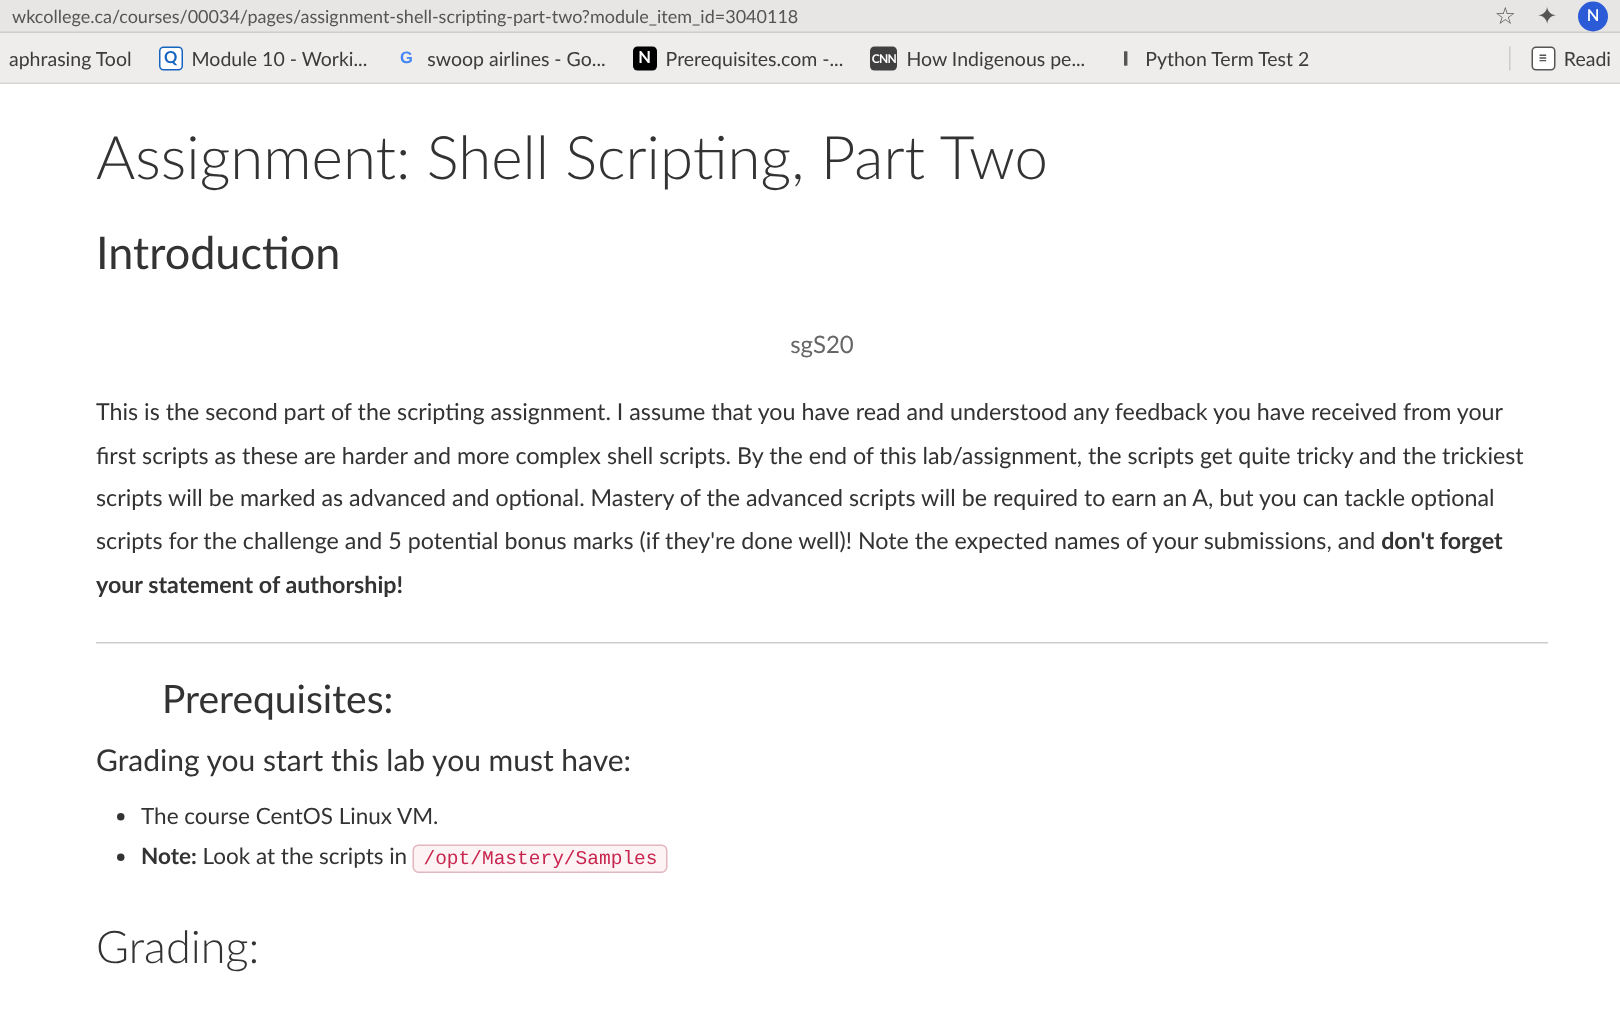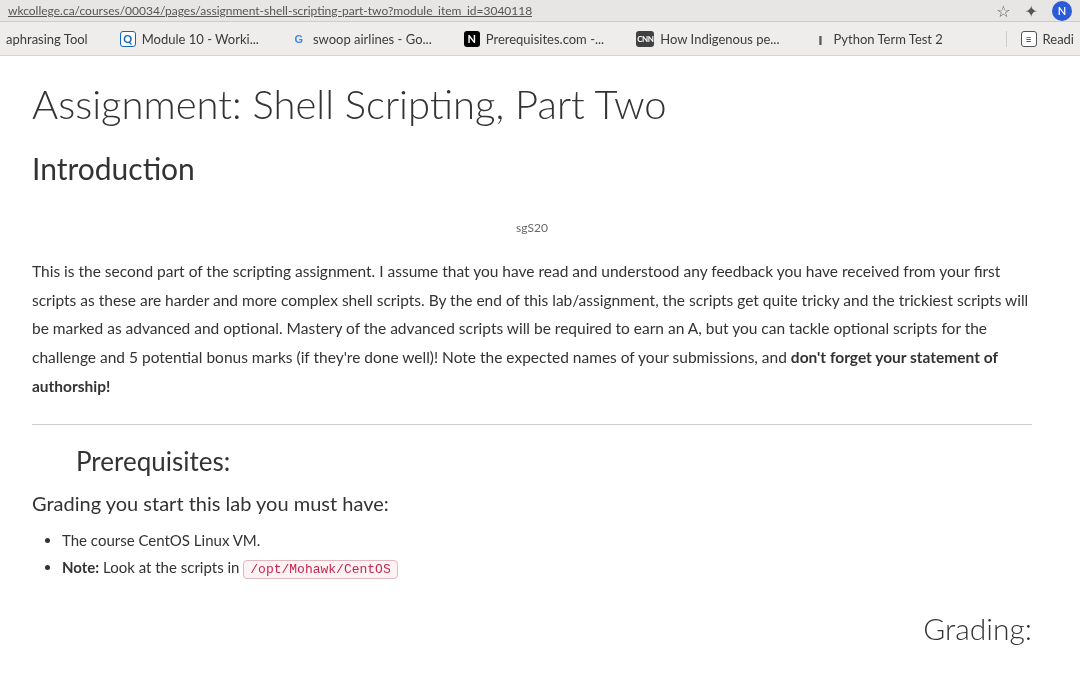--- a/index.html
+++ b/index.html
@@ -15,74 +15,74 @@
     height: 22px;
     background: #e8e6e4;
     display: flex;
     align-items: center;
     padding: 0 8px;
     font-size: 12px;
     color: #555;
     justify-content: space-between;
     border-bottom: 1px solid #ccc;
   }
-  .addr-url { white-space: nowrap; overflow: hidden; text-decoration: underline; }
+  .addr-url { white-space: nowrap; overflow: hidden; }
   .addr-right { display: flex; align-items: center; gap: 14px; }
   .star-icon, .ext-icon { font-size: 16px; color: #555; cursor: pointer; }
   .circle-n {
     width: 20px; height: 20px; border-radius: 50%;
     background: #2b5bd7; color: #fff; font-size: 11px; font-weight: 600;
     display: flex; align-items: center; justify-content: center;
   }
   .bookmarks {
     height: 34px;
     background: #efedeb;
     display: flex;
     align-items: center;
     padding: 0 6px;
     font-size: 13px;
     color: #3b3b3b;
-    gap: 32px;
+    gap: 18px;
     border-bottom: 1px solid #d7d5d3;
     overflow: hidden;
     white-space: nowrap;
   }
   .bm-item { display: flex; align-items: center; gap: 6px; cursor: pointer; }
   .bm-icon {
     width: 16px; height: 16px; display: flex; align-items: center; justify-content: center;
     font-size: 11px; font-weight: 700; border-radius: 3px;
   }
   .bm-icon.q { background:#fff; color:#1565c0; border:1px solid #1565c0; }
   .bm-icon.g { color:#4285f4; background:transparent; font-family: Arial; font-weight:700; }
   .bm-icon.n { background:#000; color:#fff; }
   .bm-icon.cnn { background:#404040; color:#fff; font-size:8px; letter-spacing:-0.5px; padding:0 1px; width:auto;}
   .bm-icon.py { color:#555; letter-spacing:-2px; font-size:10px;}
   .bm-right { margin-left:auto; display:flex; align-items:center; gap:6px; border-left:1px solid #ccc; padding-left:14px;}
   .bm-icon.read { border:1px solid #555; color:#555; background:#fff; font-size:10px;}
   .content {
     background: #fff;
-    padding: 24px 48px 10px 32px;
+    padding: 24px 48px 10px 64px;
     height: calc(687px - 56px);
     overflow: hidden;
   }
   h1.title {
     font-weight: 300;
     font-size: 40px;
     color: #333;
     margin-bottom: 22px;
   }
   h2.section {
     font-weight: 400;
     font-size: 30px;
     color: #333;
     margin: 8px 0 14px 0;
   }
   .centered-small {
     text-align: center;
-    font-size: 12px;
+    font-size: 16px;
     color: #666;
     margin: 34px 0 22px 0;
   }
   p.intro {
     font-size: 15.5px;
     line-height: 1.85;
     color: #333;
     margin-bottom: 24px;
   }
   hr.div {
@@ -117,21 +117,20 @@
     background: #fdf3f5;
     border: 1px solid #e1b8c0;
     border-radius: 4px;
     padding: 1px 6px;
   }
   .cutoff {
     font-weight: 300;
     font-size: 30px;
     color: #333;
     margin-top: 28px;
-    text-align: right;
   }
 </style>
 </head>
 <body>
 
 <div class="addr-bar">
   <span class="addr-url">wkcollege.ca/courses/00034/pages/assignment-shell-scripting-part-two?module_item_id=3040118</span>
   <span class="addr-right">
     <span class="star-icon">☆</span>
     <span class="ext-icon">✦</span>
@@ -175,17 +174,17 @@
   <div class="centered-small">sgS20</div>
   <p class="intro">
     <span>This is the second part of the scripting assignment. I assume that you have read and understood any feedback you have received from your first scripts as these are harder and more complex shell scripts. By the end of this lab/assignment, the scripts get quite tricky and the trickiest scripts will be marked as advanced and optional. Mastery of the advanced scripts will be required to earn an A, but you can tackle optional scripts for the challenge and 5 potential bonus marks (if they're done well)!  Note the expected names of your submissions, and </span><strong>don't forget your statement of authorship!</strong>
   </p>
   <hr class="div">
   <h3 class="sub">Prerequisites:</h3>
   <h4 class="subsub">Grading you start this lab you must have:</h4>
   <ul class="bullets">
     <li>The course CentOS Linux VM.</li>
     <li>
-      <strong>Note:</strong><span> Look at the scripts in </span><code class="path">/opt/Mohawk/CentOS</code>
+      <strong>Note:</strong><span> Look at the scripts in </span><code class="path">/opt/Mastery/Samples</code>
     </li>
   </ul>
   <div class="cutoff">Grading:</div>
 </div>
 
 </body></html>

